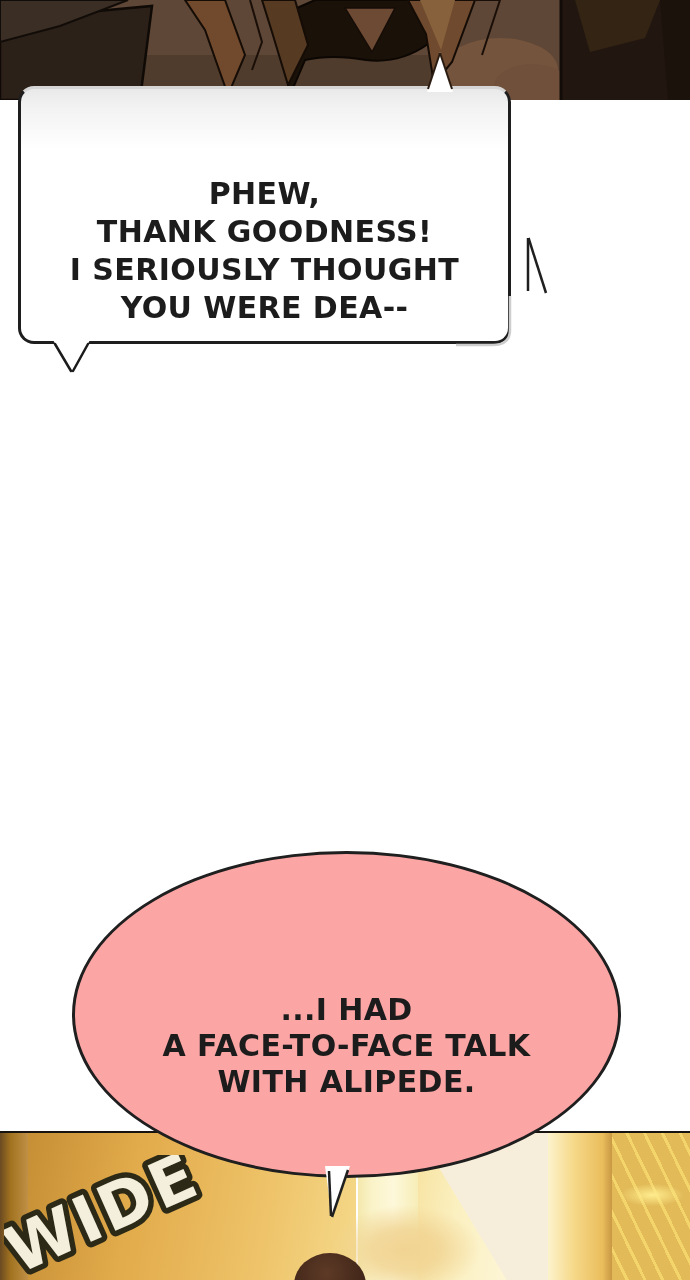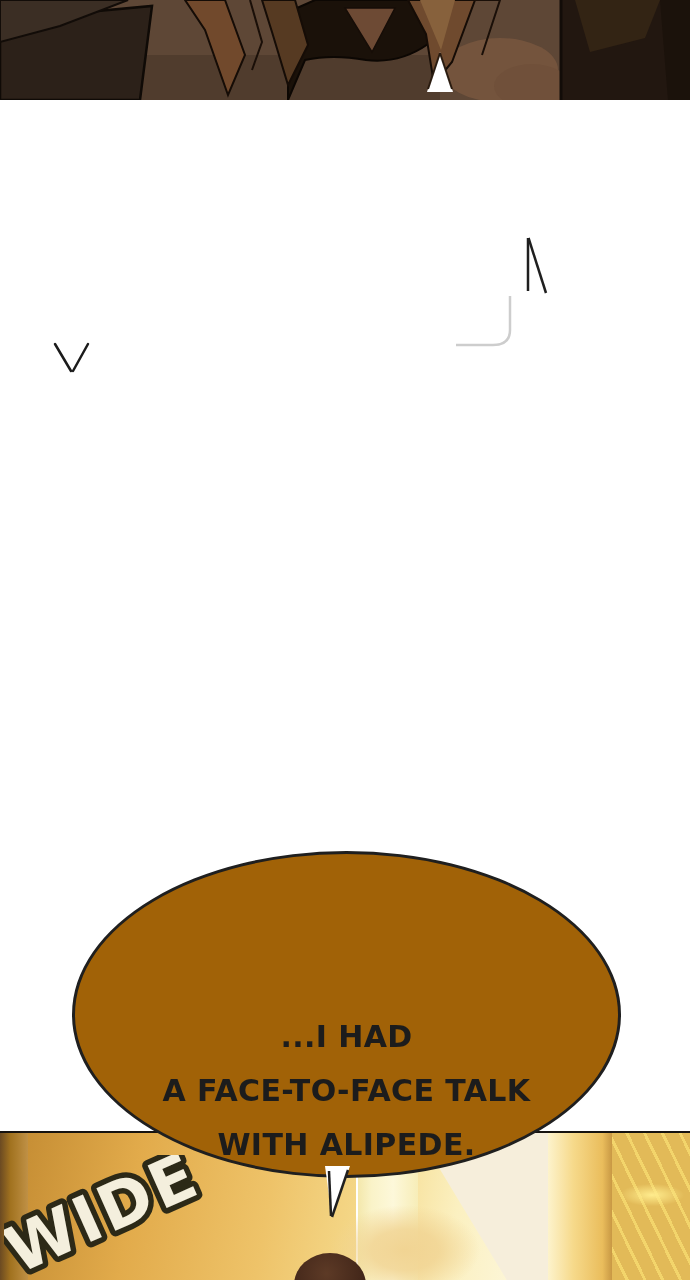--- a/index.html
+++ b/index.html
@@ -19,22 +19,22 @@
     background:linear-gradient(180deg,#e9e9e9 0%,#f2f2f2 7%,#ffffff 24%);
     font-size:30px;line-height:38px;letter-spacing:.4px;padding-top:48px;
   }
   .bubble-ellipse1{
     left:338px;top:287px;width:334px;height:239px;border-radius:50%;
     border:3px solid #1f1f1f;background:#ffffff;
     font-size:30px;line-height:40px;letter-spacing:.4px;padding-top:56px;
   }
   .bubble-ellipse2{
     left:72px;top:851px;width:549px;height:327px;border-radius:50%;
-    border:3px solid #1f1f1f;background:#a16207;
-    font-size:30px;line-height:54px;letter-spacing:.4px;padding-top:102px;
+    border:3px solid #1f1f1f;background:#fca5a5;
+    font-size:30px;line-height:36px;letter-spacing:.4px;padding-top:102px;
   }
   
   .panel-bottom{left:0;top:1131px;width:690px;height:149px;overflow:hidden;
     background:#f6eedb;border-top:2px solid #161310;}
   .pb-strip-left{left:0;top:0;width:30px;height:149px;
     background:linear-gradient(90deg,#6b4a22 0%,#a1721f 35%,#c3944a 100%);}
   .pb-door{left:28px;top:0;width:500px;height:149px;
     background:linear-gradient(100deg,#c78f35 0%,#e2ab4b 22%,#eec369 48%,#f5da8c 68%,#fbf0c0 84%,#fdf7dd 100%);
     -webkit-clip-path:polygon(0 0,78% 0,96% 100%,0 100%);
     clip-path:polygon(0 0,78% 0,96% 100%,0 100%);}
@@ -79,20 +79,26 @@
       <path d="M420,0 L455,0 L441,50 Z" fill="#87613c"></path>
       <path d="M470,0 L500,0 L482,55" fill="none" stroke="#1a0f08" stroke-width="2"></path>
 
       <rect x="562" y="0" width="128" height="100" fill="#221710"></rect>
       <line x1="561" y1="0" x2="561" y2="100" stroke="#120c08" stroke-width="3"></line>
       <path d="M575,0 L660,0 L645,38 L590,52 Z" fill="#332414"></path>
       <path d="M660,0 L690,0 L690,100 L668,100 Z" fill="#1b120b"></path>
     </svg>
   </div>
 
+  <div class="abs bubble bubble-rect">
+    <span>PHEW,
+THANK GOODNESS!
+I SERIOUSLY THOUGHT
+YOU WERE DEA--</span>
+  </div>
 
 
   <div class="abs panel-bottom">
     <div class="abs pb-strip-left"></div>
     <div class="abs pb-door"></div>
     <div class="abs pb-pale-band"></div>
     <div class="abs pb-gold-strip"></div>
     <div class="abs pb-wall-right"></div>
     <div class="abs pb-glow"></div>
     <div class="abs pb-head"></div>

